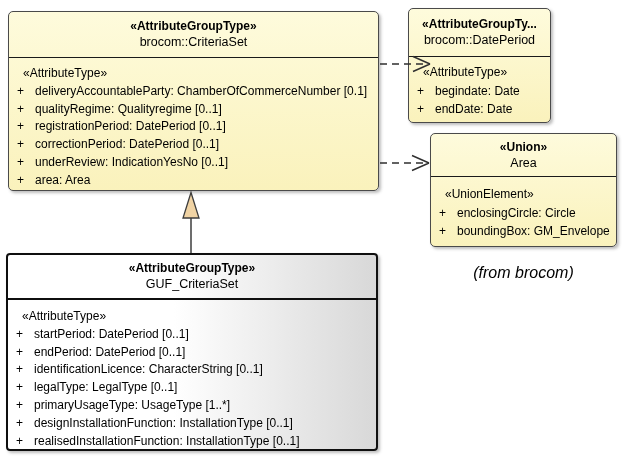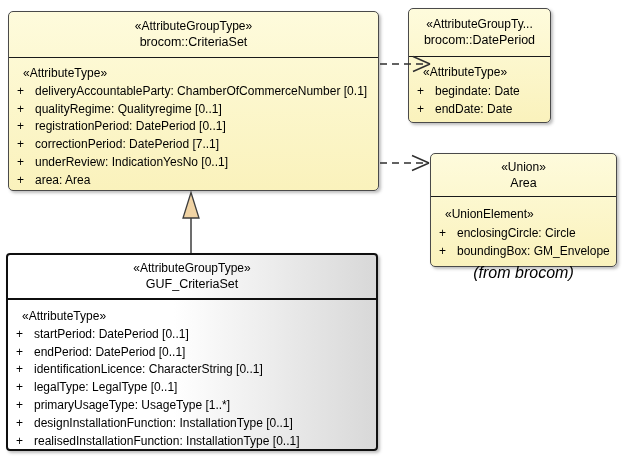--- a/index.html
+++ b/index.html
@@ -20,40 +20,40 @@
   .gray{
     background:linear-gradient(to right,var(--guf-fill-left,#FFFFFF) 45%,var(--guf-fill-right,#D8D8D8) 100%);
     border:2px solid #0f0f0f;border-radius:4px;
   }
   .hdr{
     display:flex;flex-direction:column;justify-content:center;align-items:center;
     text-align:center;
   }
   .yellow .hdr{border-bottom:1px solid #1a1a1a;}
   .gray .hdr{border-bottom:2px solid #0f0f0f;}
-  .stereo{font-size:12px;line-height:15px;}
+  .stereo{font-size:12px;line-height:15px;font-weight:bold;}
   .cname{font-size:12.5px;line-height:16px;font-weight:normal;}
   .body{overflow:hidden;}
   .sect{padding-left:14px;font-size:12px;}
   .row{display:flex;font-size:12px;}
   .row .vis{flex:none;width:26px;padding-left:8px;}
   .row .txt{white-space:nowrap;}
   .lh-a .sect,.lh-a .row{line-height:17.8px;height:17.8px;}
   .lh-b .sect,.lh-b .row{line-height:18.6px;height:18.6px;}
   .pkg-caption{
     position:absolute;z-index:2;font-size:16px;font-style:italic;text-align:center;
   }
   
   #box-criteriaset{left:8px;top:11px;width:371px;height:180px;}
   #box-criteriaset .hdr{height:46px;}
   #box-criteriaset .body{padding-top:7px;}
   #box-dateperiod{left:408px;top:8px;width:143px;height:115px;}
   #box-dateperiod .hdr{height:48px;}
   #box-dateperiod .body{padding-top:6px;}
-  #box-area{left:430px;top:153px;width:187px;height:114px;}
+  #box-area{left:430px;top:133px;width:187px;height:114px;}
   #box-area .hdr{height:43px;}
   #box-area .body{padding-top:8px;}
   #box-guf{left:6px;top:253px;width:372px;height:198px;}
   #box-guf .hdr{height:45px;}
   #box-guf .body{padding-top:8px;}
   #caption-area{left:430px;top:264px;width:187px;}
   .dash{stroke:var(--connector,#2F2F2F);stroke-width:1.4;stroke-dasharray:7 5;fill:none;}
   .solidline{stroke:var(--connector,#2F2F2F);stroke-width:1.4;fill:none;}
   .open-arrow{stroke:var(--connector,#2F2F2F);stroke-width:1.4;fill:none;}
   .gen-tri{fill:var(--generalization-fill,#F0D3A4);stroke:#3d3d3d;stroke-width:1.3;}
@@ -77,21 +77,21 @@
       <div class="row">
           <span class="vis">+</span>
           <span class="txt">qualityRegime: Qualityregime [0..1]</span>
         </div>
       <div class="row">
           <span class="vis">+</span>
           <span class="txt">registrationPeriod: DatePeriod [0..1]</span>
         </div>
       <div class="row">
           <span class="vis">+</span>
-          <span class="txt">correctionPeriod: DatePeriod [7..1]</span>
+          <span class="txt">correctionPeriod: DatePeriod [0..1]</span>
         </div>
       <div class="row">
           <span class="vis">+</span>
           <span class="txt">underReview: IndicationYesNo [0..1]</span>
         </div>
       <div class="row">
           <span class="vis">+</span>
           <span class="txt">area: Area</span>
         </div>
     </div>

